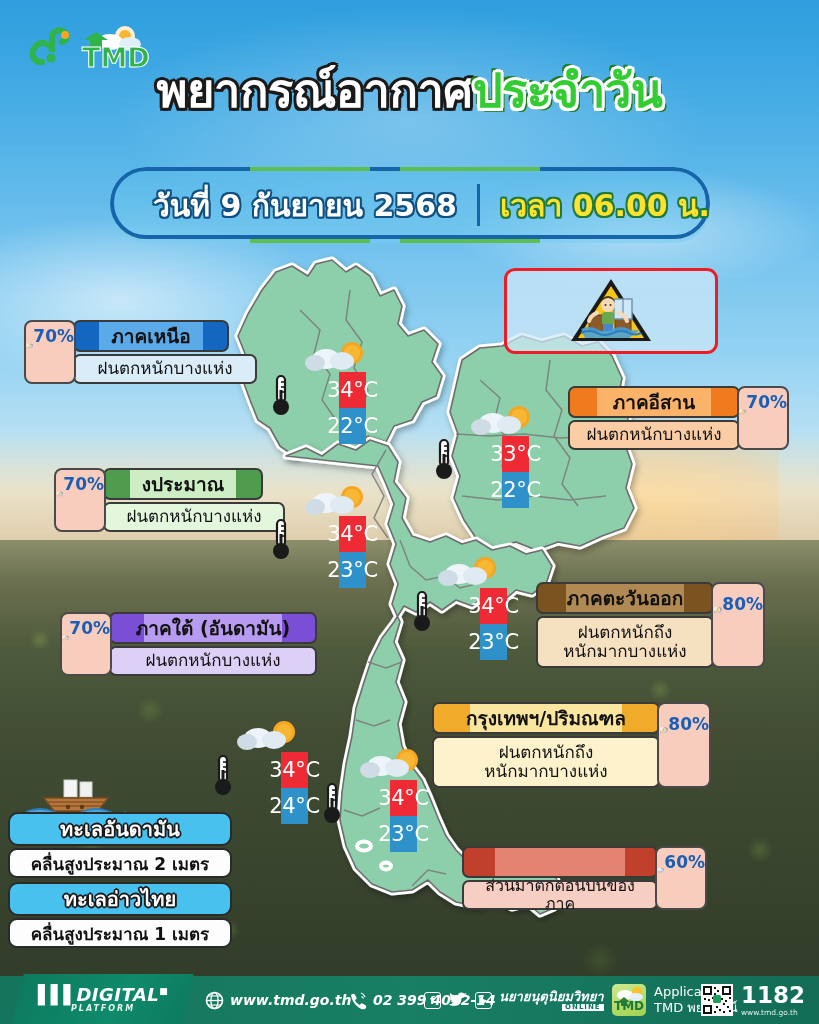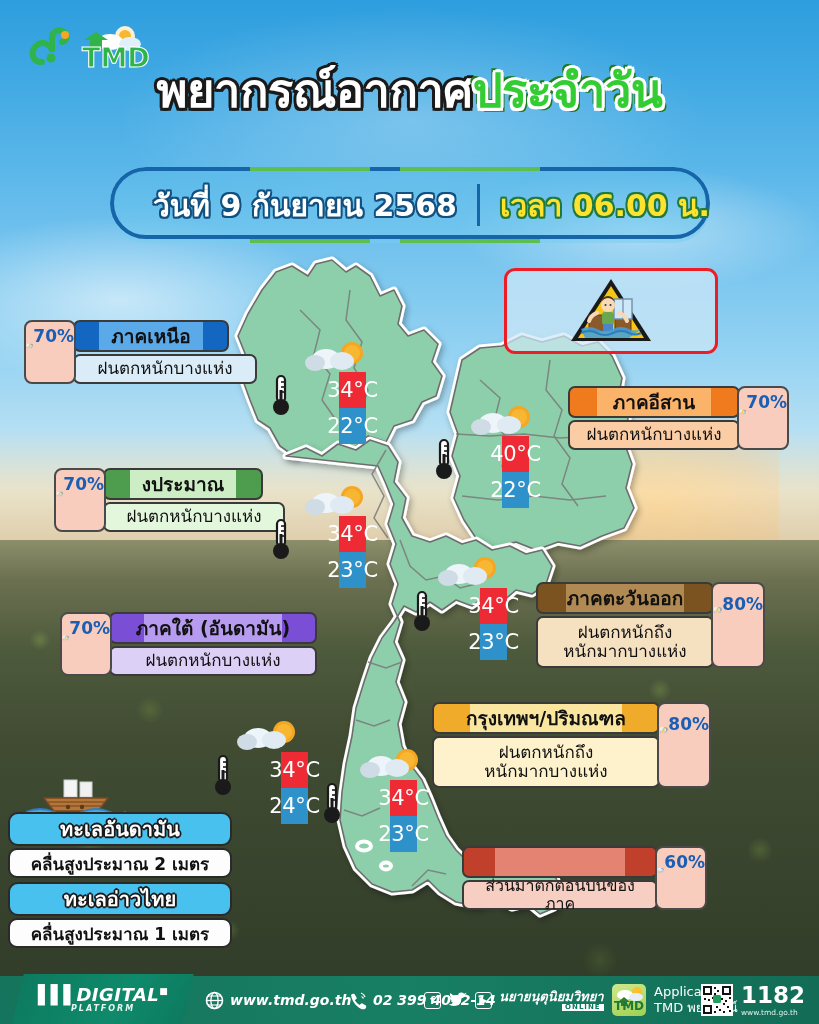--- a/index.html
+++ b/index.html
@@ -517,21 +517,21 @@
     <svg class="thermo" width="22" height="44" viewBox="0 0 22 44">
       <rect x="7" y="2" width="8" height="26" rx="4" fill="#fff" stroke="#1a1a1a" stroke-width="2.2"></rect>
       <circle cx="11" cy="33" r="8" fill="#1a1a1a"></circle>
       <rect x="9.5" y="16" width="3" height="16" fill="#1a1a1a"></rect>
       <g stroke="#1a1a1a" stroke-width="1.6">
         <line x1="11" y1="8" x2="15" y2="8"></line>
         <line x1="11" y1="13" x2="15" y2="13"></line>
         <line x1="11" y1="18" x2="15" y2="18"></line>
       </g>
     </svg>
-    <div class="hi">40°C</div>
+    <div class="hi">33°C</div>
     <div class="lo">22°C</div>
   </div>
 
   <div class="temp" style="left:296px; top:516px;">
     <svg class="wicon" width="70" height="36" viewBox="0 0 70 36">
       <circle cx="50" cy="14" r="11" fill="#f5a623"></circle>
       <circle cx="50" cy="14" r="8" fill="#f7b733"></circle>
       <ellipse cx="24" cy="20" rx="14" ry="10" fill="#eef5fa"></ellipse>
       <ellipse cx="40" cy="22" rx="12" ry="9" fill="#dfeaf2"></ellipse>
       <ellipse cx="13" cy="24" rx="10" ry="8" fill="#cfdce6"></ellipse>

